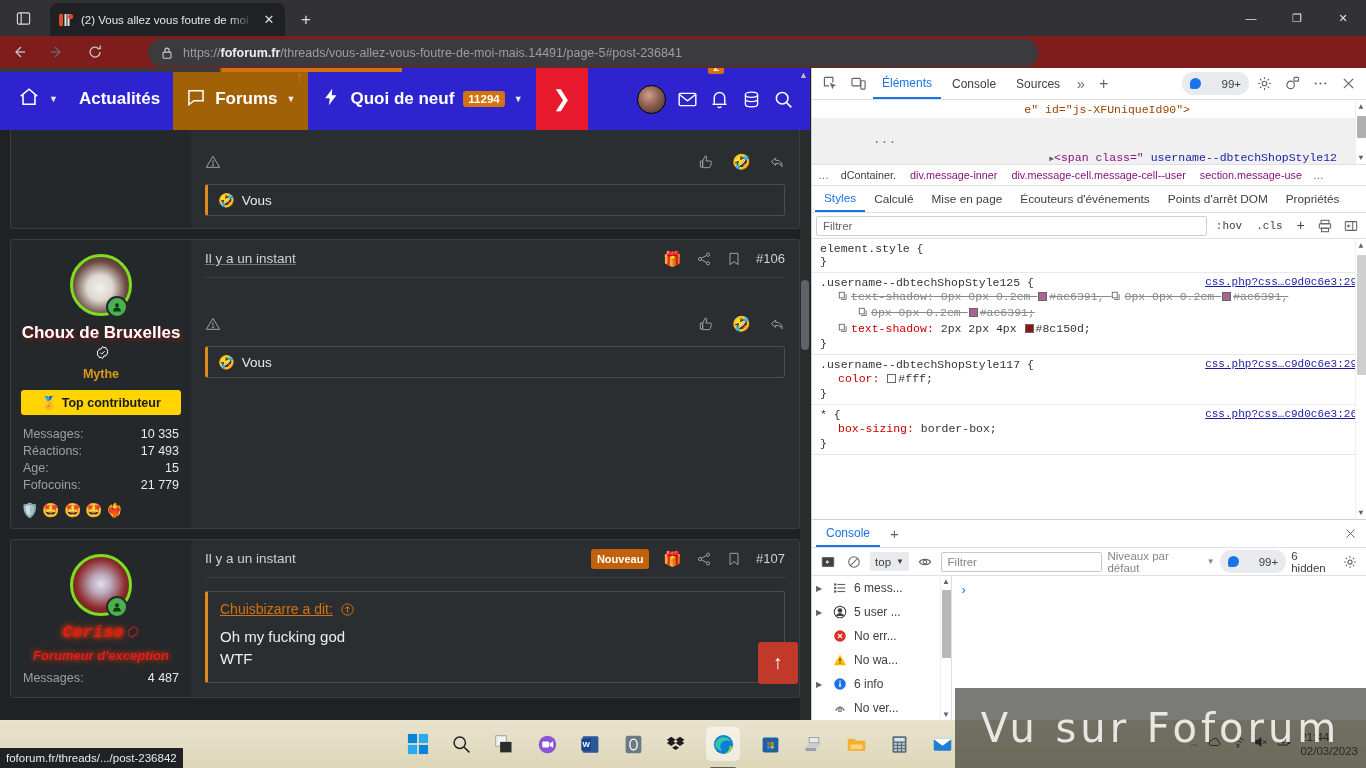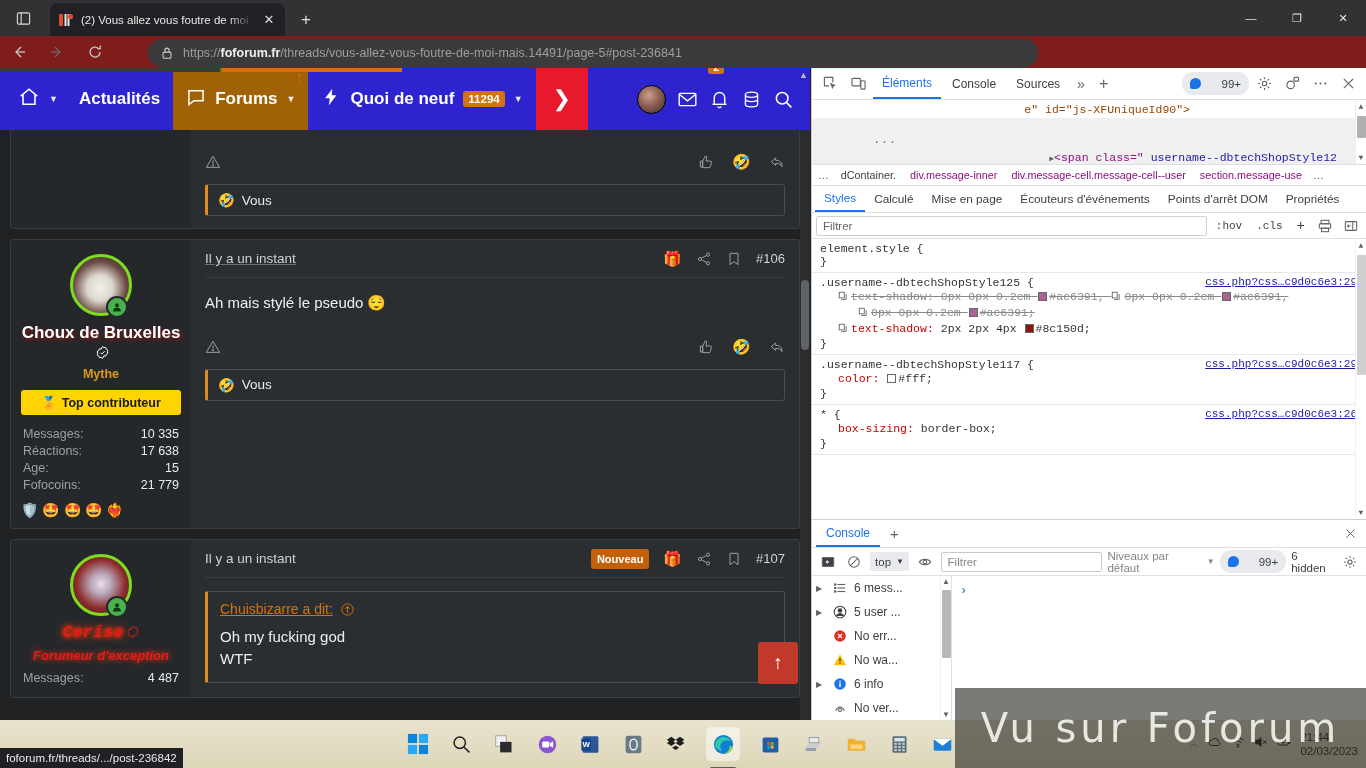--- a/index.html
+++ b/index.html
@@ -618,21 +618,21 @@
             <span>🏅</span>
             <span>Top contributeur</span>
           </div>
           <div class="pu-stats">
             <div class="pu-row">
               <span>Messages:</span>
               <span class="v">10 335</span>
             </div>
             <div class="pu-row">
               <span>Réactions:</span>
-              <span class="v">17 638</span>
+              <span class="v">17 493</span>
             </div>
             <div class="pu-row">
               <span>Age:</span>
               <span class="v">15</span>
             </div>
             <div class="pu-row">
               <span>Fofocoins:</span>
               <span class="v">21 779</span>
             </div>
           </div>
@@ -661,21 +661,20 @@
               </span>
               <span class="pm-ico">
                 <svg viewBox="0 0 24 24" fill="none" stroke="currentColor" stroke-width="1.5">
                   <path d="M6 3.5 h12 v17 l-6-4.5 l-6 4.5 Z"></path>
                 </svg>
               </span>
               <span class="pm-num">#106</span>
             </span>
           </div>
           <div class="pm-body">
-            <div class="pm-text">Ah mais stylé le pseudo 😌</div>
           </div>
           <div class="pm-foot">
             <span class="pm-ico">
               <svg viewBox="0 0 24 24" fill="none" stroke="currentColor" stroke-width="1.5">
                 <path d="M12 3.5 L22 20 H2 Z"></path>
                   <line x1="12" y1="9.5" x2="12" y2="14.5"></line>
                   <circle cx="12" cy="17" r=".9" fill="currentColor"></circle>
               </svg>
             </span>
             <span class="pm-foot-right">

